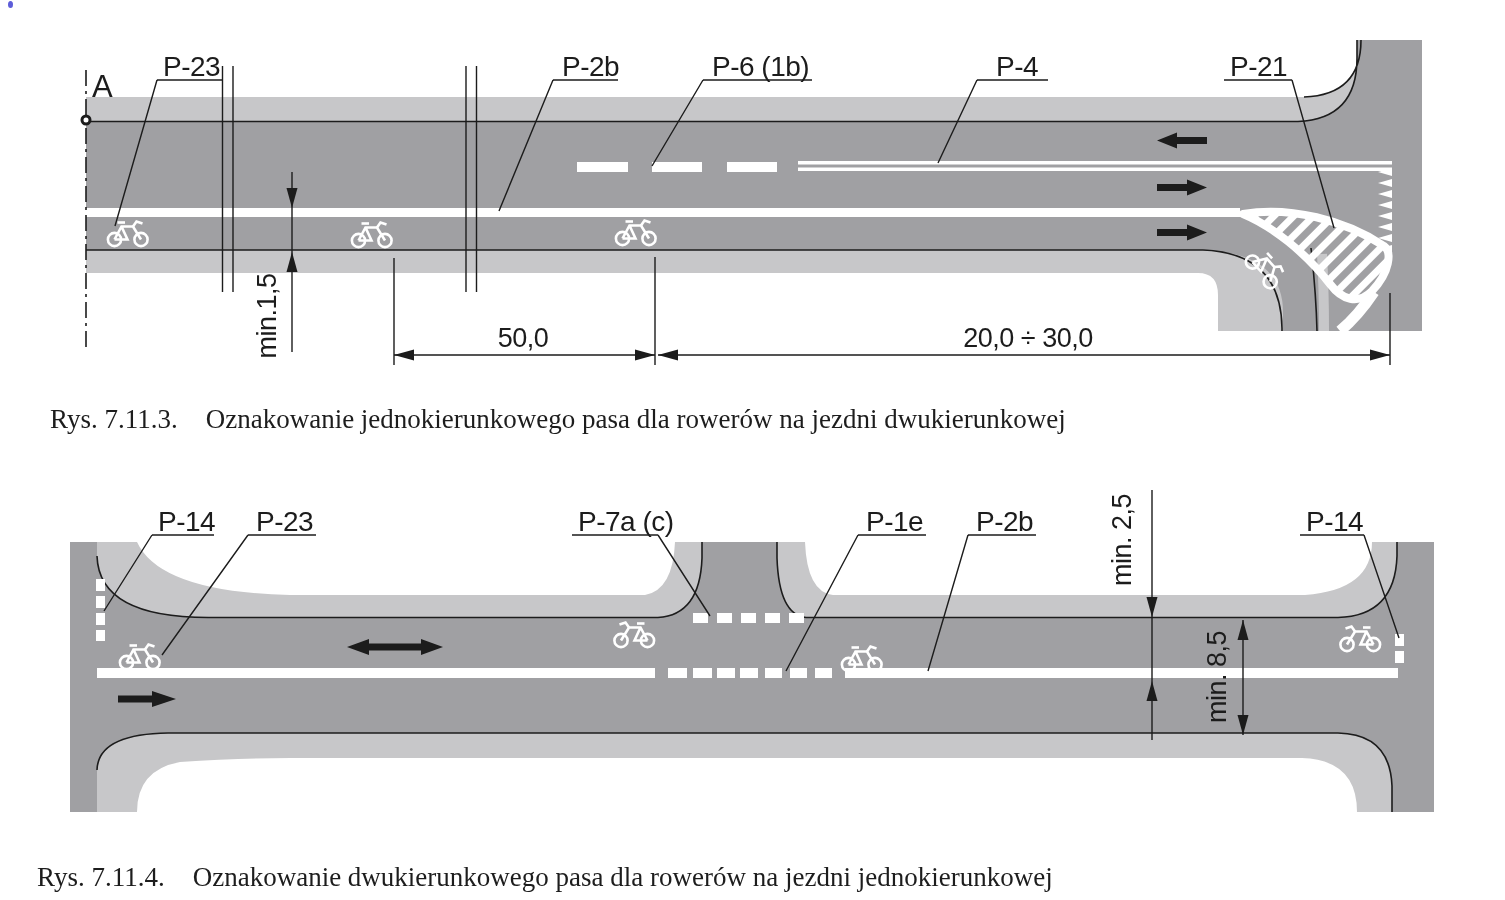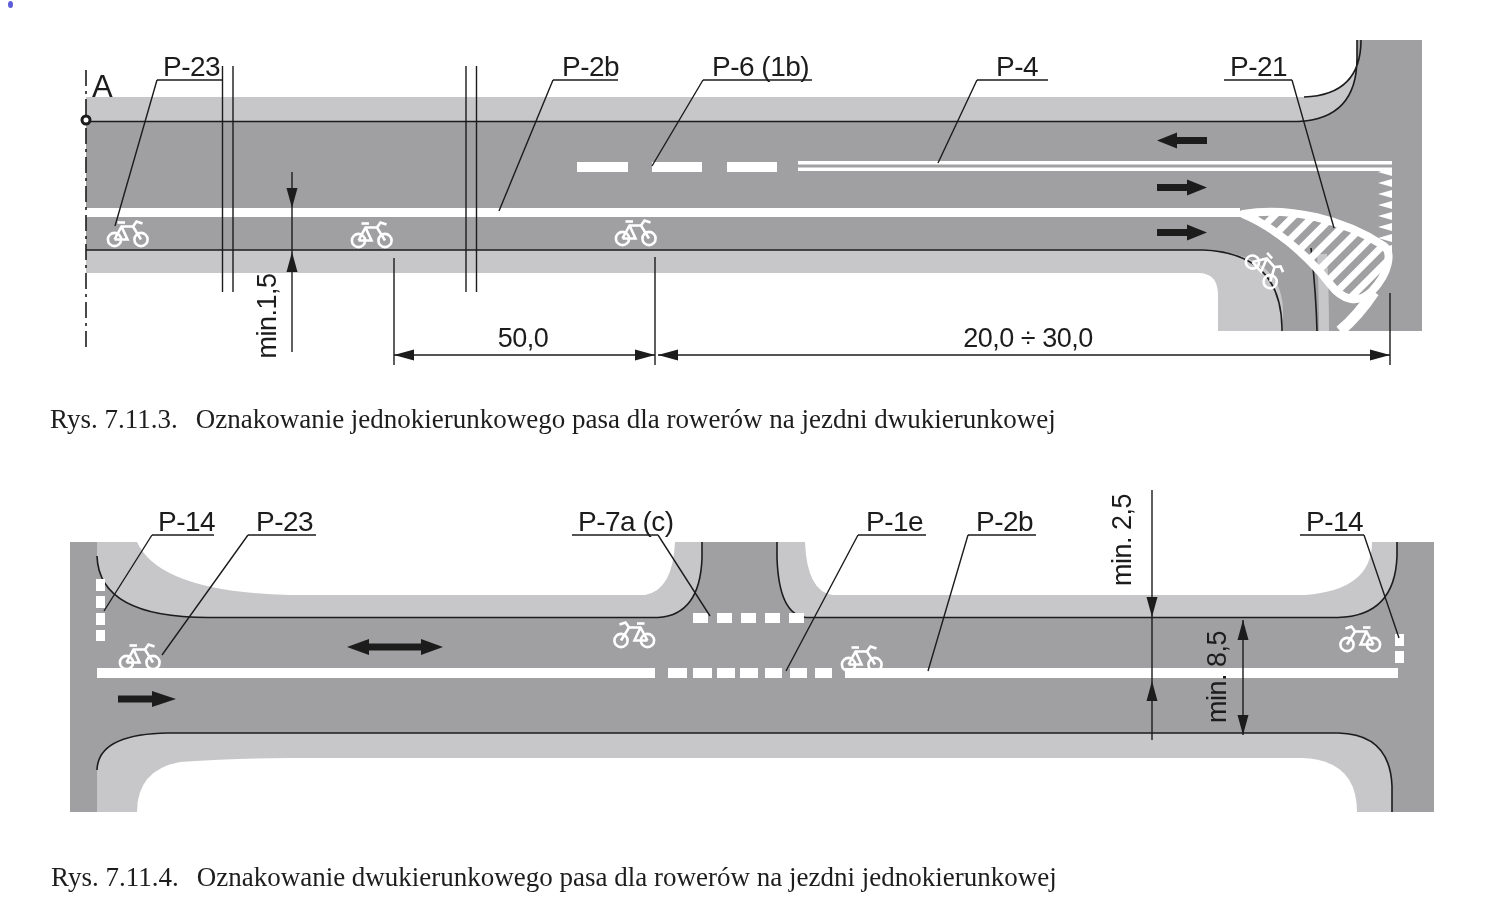--- a/index.html
+++ b/index.html
@@ -1,21 +1,21 @@
 <!DOCTYPE html>
 <html><head>
 <meta charset="utf-8">
 <style>
   html,body{margin:0;padding:0;background:#ffffff;}
   #page{position:relative;width:1505px;height:900px;background:#ffffff;overflow:hidden;
         font-family:"Liberation Sans", sans-serif;}
   svg{position:absolute;left:0;top:0;}
   .caption{position:absolute;font-family:"Liberation Serif", serif;font-size:27px;color:#1d1d1d;
            white-space:nowrap;}
-  .caption .cap-text{margin-left:18px;}
+  .caption .cap-text{margin-left:28px;}
   .label-text{font-family:"Liberation Sans", sans-serif;font-size:28px;fill:#1c1c1c;letter-spacing:-0.5px;}
   .dim-text{font-family:"Liberation Sans", sans-serif;font-size:27px;fill:#1c1c1c;letter-spacing:-0.5px;}
   .marker-text{font-family:"Liberation Sans", sans-serif;font-size:31px;fill:#1c1c1c;}
   .road-fill{fill:#a0a0a3;}
   .shoulder-fill{fill:#c7c7c9;}
   .edge-line{stroke:#1c1c1c;stroke-width:1.6;fill:none;}
   .thin-line{stroke:#1c1c1c;stroke-width:1.4;fill:none;}
   .white-mark{fill:#ffffff;}
   .dim-arrow{fill:#1c1c1c;}
   #blue-dot{position:absolute;left:8px;top:1px;width:5px;height:7px;border-radius:50%;
@@ -216,16 +216,16 @@
         <path class="dim-arrow" d="M1243,620 l-5.5,20 h11 Z"></path>
         <path class="dim-arrow" d="M1243,735 l-5.5,-20 h11 Z"></path>
         <text class="dim-text" text-anchor="middle" transform="translate(1226,677) rotate(-90)">min. 8,5</text>
       </g>
     </g>
   </svg>
 
   <div class="caption" style="left:50px;top:404px;">
     <span class="cap-num">Rys. 7.11.3.</span><span class="cap-text">Oznakowanie jednokierunkowego pasa dla rowerów na jezdni dwukierunkowej</span>
   </div>
-  <div class="caption" style="left:51px;top:862px;">
+  <div class="caption" style="left:37px;top:862px;">
     <span class="cap-num">Rys. 7.11.4.</span><span class="cap-text">Oznakowanie dwukierunkowego pasa dla rowerów na jezdni jednokierunkowej</span>
   </div>
 </div>
 
 </body></html>

